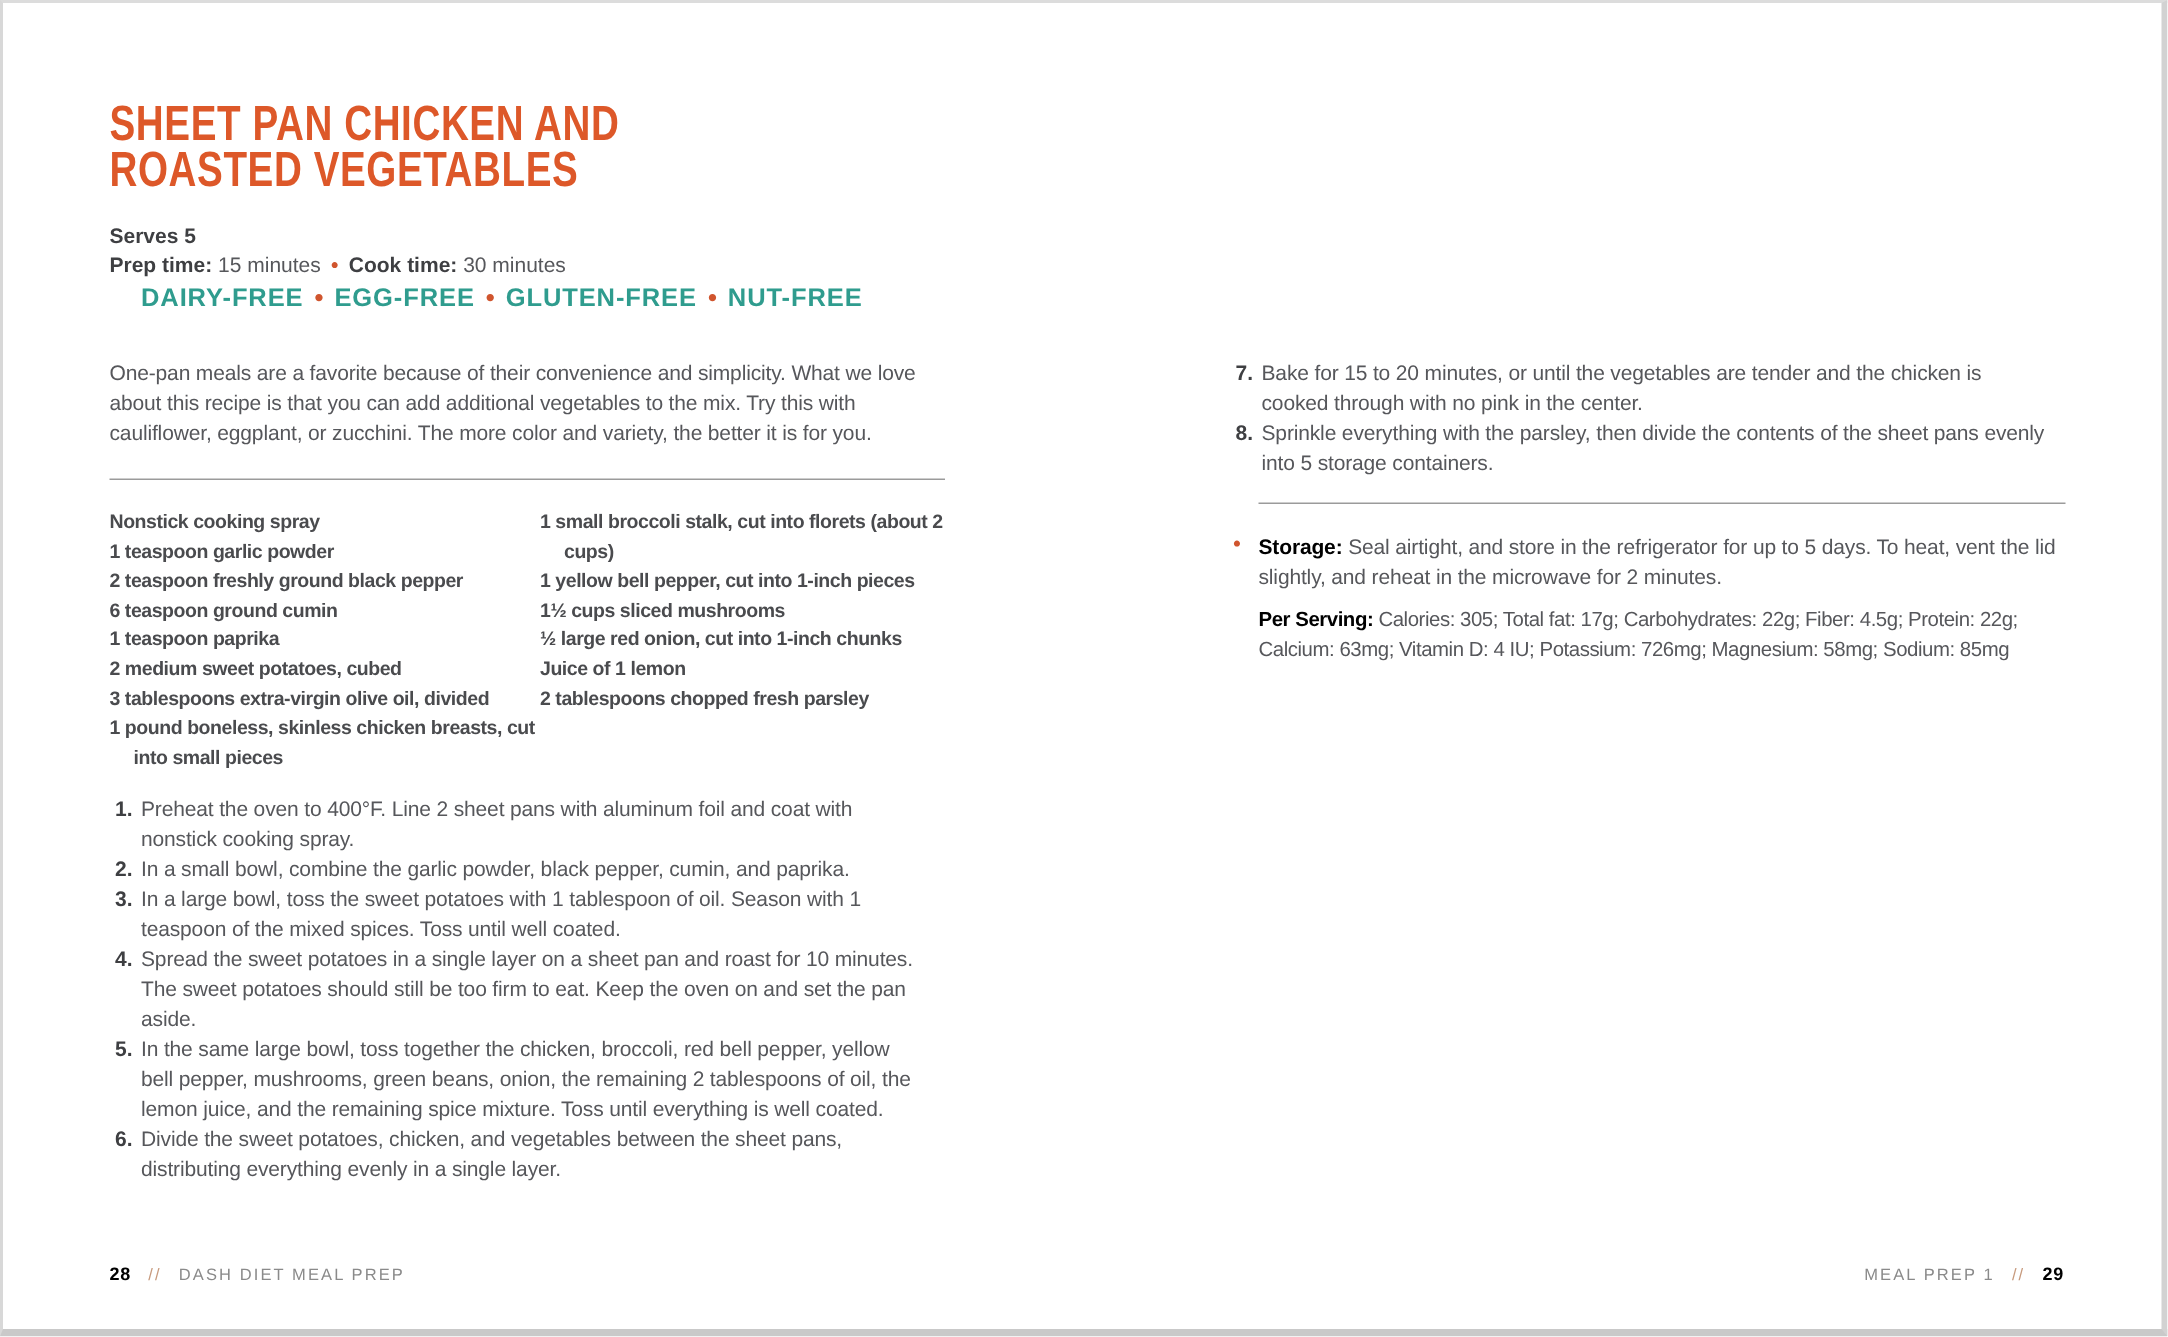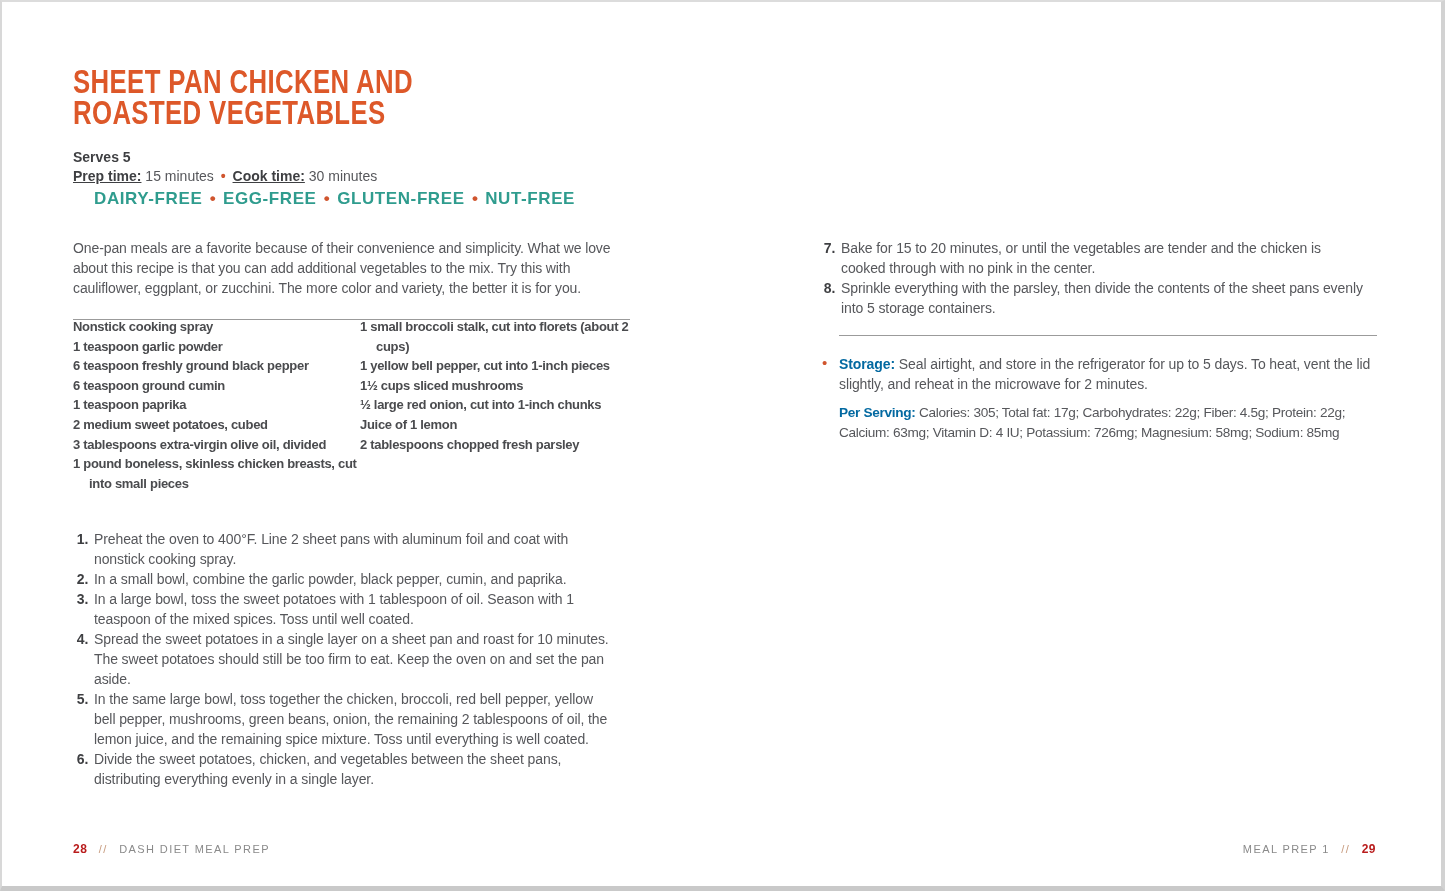--- a/index.html
+++ b/index.html
@@ -28,21 +28,21 @@
     white-space:nowrap;
   }
   .serves {
     position:absolute; top:147px; left:0;
     font-size:14px; font-weight:700; color:#3e3f42;
   }
   .meta {
     position:absolute; top:166px; left:0;
     font-size:14px; color:#56575b; white-space:nowrap;
   }
-  .meta .lbl { font-weight:700; color:#3e3f42;text-decoration:underline; }
+  .meta .lbl { font-weight:700; color:#3e3f42; }
   .meta .dot { color:#d0552e; font-weight:700; padding:0 3px; }
   .tags {
     position:absolute; top:187px; left:0;
     font-size:17px; font-weight:700; color:#2f9c8e;
     letter-spacing:0.6px; white-space:nowrap;padding-left:21px;
   }
   .tags .dot { color:#d0552e; letter-spacing:0; padding:0 2px; }
 
   .intro {
     position:absolute; top:236px; left:0; width:557px;
@@ -50,21 +50,21 @@
     line-height:20px; color:#56575b; margin:0;
   }
   .rule {
     position:absolute; border:none; margin:0;
     border-top:1px solid #9b9b9b; height:0;
   }
   .left-rule { top:317px; left:0; width:557px; }
   .right-rule { top:333px; left:19px; width:538px; }
 
   .ingredients {
-    position:absolute; top:315px; left:0; width:557px;
+    position:absolute; top:336px; left:0; width:557px;
     display:flex;
   }
   .ing-col { list-style:none; margin:0; padding:0;
     font-size:13px; font-weight:700; letter-spacing:-0.3px;
     color:#4a4b4e; line-height:19.6px;
   }
   .ing-col li { padding-left:16px; text-indent:-16px; }
   .ing-col-1 { width:287px; flex:0 0 287px; }
   .ing-col-2 { width:270px; flex:0 0 270px; }
 
@@ -81,36 +81,36 @@
   .storage {
     position:absolute; top:352px; left:0; width:557px;
     box-sizing:border-box; padding-left:19px;
     font-size:14px; letter-spacing:-0.1px;
     line-height:20px; color:#56575b; margin:0;
   }
   .storage .bullet {
     position:absolute; left:2px; top:-1px;
     color:#d0552e; font-size:15px;
   }
-  .storage .lbl, .per-serving .lbl { font-weight:700; color:#0369a1; }
+  .storage .lbl, .per-serving .lbl { font-weight:700; color:#000000; }
 
   .per-serving {
     position:absolute; top:401px; left:19px; width:540px;
     font-size:13.6px; letter-spacing:-0.3px;
     line-height:20px; color:#56575b; margin:0;
   }
 
   .footer {
     position:absolute; top:840px;
     font-size:11px; letter-spacing:1.4px; color:#8a8a8a;
     white-space:nowrap;
   }
   .footer-left  { left:0; }
   .footer-right { right:1px; text-align:right; }
-  .footer .pg { font-weight:700; color:#b91c1c; font-size:12px; letter-spacing:0.5px; }
+  .footer .pg { font-weight:700; color:#000000; font-size:12px; letter-spacing:0.5px; }
   .footer .slash { color:#c79a7d; padding:0 7px; }
 </style>
 </head>
 <body>
 
 <div class="spread">
 
   <div class="page left-page">
 
     <h1 class="recipe-title">
@@ -139,21 +139,21 @@
     </div>
 
     <p class="intro">One-pan meals are a favorite because of their convenience and simplicity. What we love about this recipe is that you can add additional vegetables to the mix. Try this with cauliflower, eggplant, or zucchini. The more color and variety, the better it is for you.</p>
 
     <hr class="rule left-rule">
 
     <div class="ingredients">
       <ul class="ing-col ing-col-1">
         <li>Nonstick cooking spray</li>
         <li>1 teaspoon garlic powder</li>
-        <li>6 teaspoon freshly ground black pepper</li>
+        <li>2 teaspoon freshly ground black pepper</li>
         <li>6 teaspoon ground cumin</li>
         <li>1 teaspoon paprika</li>
         <li>2 medium sweet potatoes, cubed</li>
         <li>3 tablespoons extra-virgin olive oil, divided</li>
         <li>1 pound boneless, skinless chicken breasts, cut into small pieces</li>
       </ul>
       <ul class="ing-col ing-col-2">
         <li>1 small broccoli stalk, cut into florets (about 2 cups)</li>
         <li>1 yellow bell pepper, cut into 1-inch pieces</li>
         <li>1½ cups sliced mushrooms</li>

